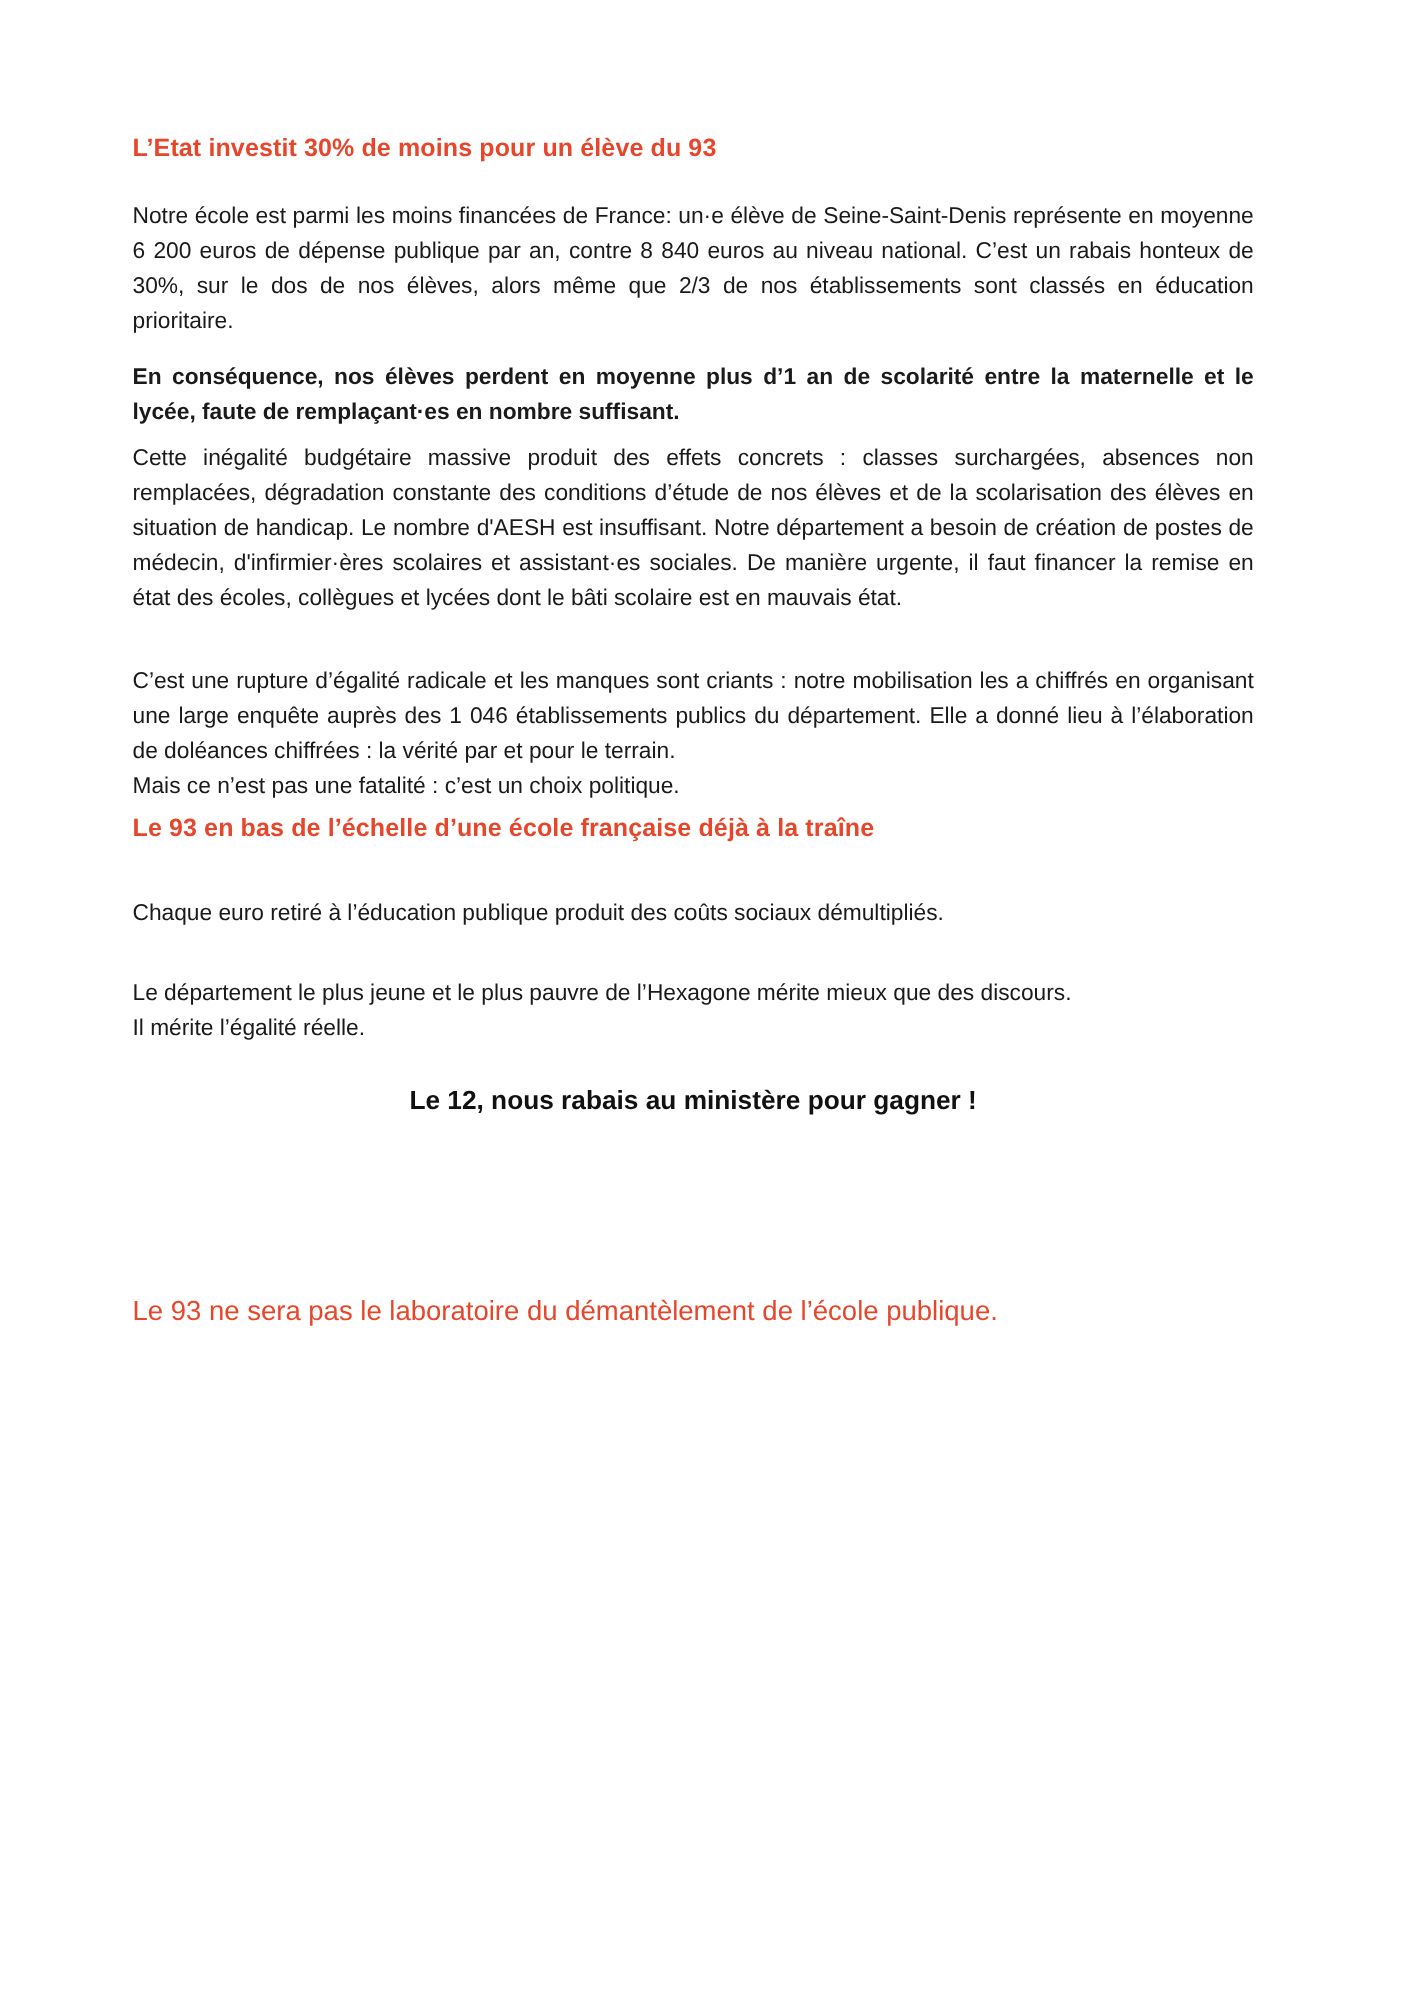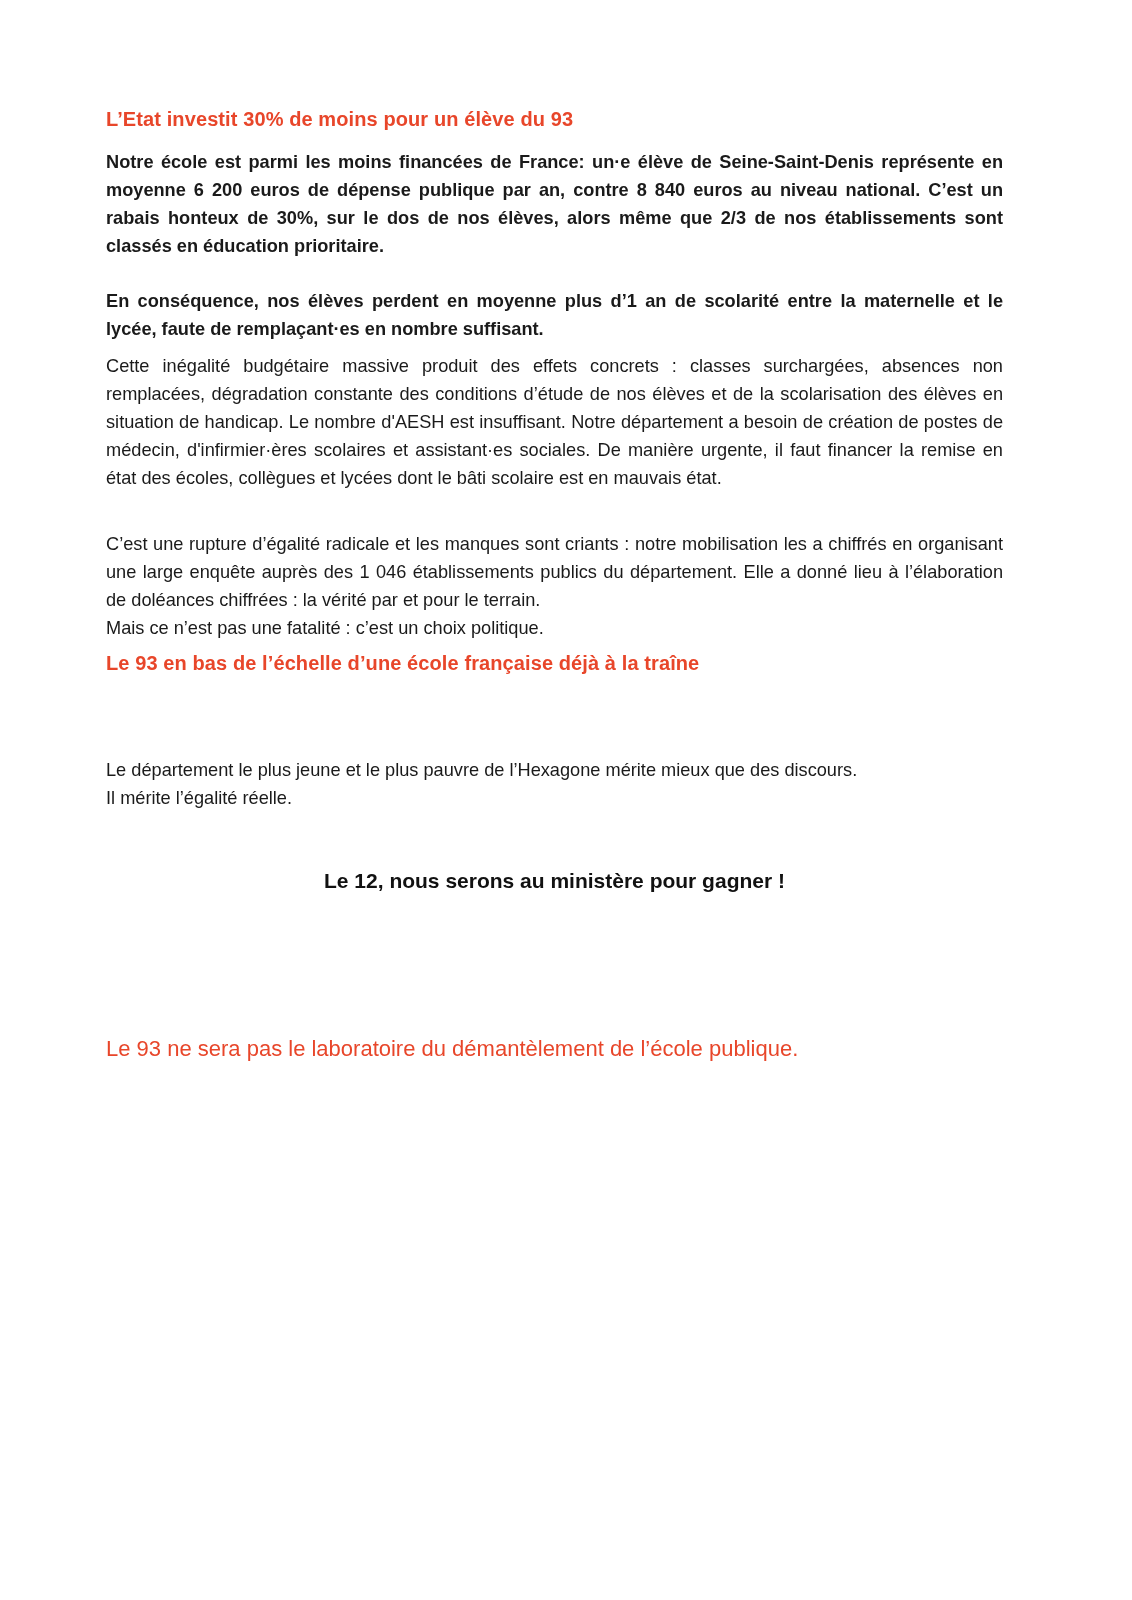--- a/index.html
+++ b/index.html
@@ -76,39 +76,40 @@
       margin: 0;
     }
   </style>
 </head>
 <body>
 
 <div class="page">
 
   <h2 class="heading" style="top:108px;">L’Etat investit 30% de moins pour un élève du 93</h2>
 
-  <p class="para" style="top:148px;font-weight:bold;">Notre école est parmi les moins financées de France: un·e élève de Seine-Saint-Denis représente en moyenne 6 200 euros de dépense publique par an, contre 8 840 euros au niveau national. C’est un rabais honteux de 30%, sur le dos de nos élèves, alors même que 2/3 de nos établissements sont classés en éducation prioritaire.</p>
+  <p class="para" style="top:158px;">Notre école est parmi les moins financées de France: un·e élève de Seine-Saint-Denis représente en moyenne 6 200 euros de dépense publique par an, contre 8 840 euros au niveau national. C’est un rabais honteux de 30%, sur le dos de nos élèves, alors même que 2/3 de nos établissements sont classés en éducation prioritaire.</p>
 
   <p class="para bold" style="top:287px;">En conséquence, nos élèves perdent en moyenne plus d’1 an de scolarité entre la maternelle et le lycée, faute de remplaçant·es en nombre suffisant.</p>
 
   <p class="para" style="top:352px;">Cette inégalité budgétaire massive produit des effets concrets : classes surchargées, absences non remplacées, dégradation constante des conditions d’étude de nos élèves et de la scolarisation des élèves en situation de handicap. Le nombre d'AESH est insuffisant. Notre département a besoin de création de postes de médecin, d'infirmier·ères scolaires et assistant·es sociales. De manière urgente, il faut financer la remise en état des écoles, collègues et lycées dont le bâti scolaire est en mauvais état.</p>
 
   <p class="para" style="top:530px;">C’est une rupture d’égalité radicale et les manques sont criants : notre mobilisation les a chiffrés en organisant une large enquête auprès des 1 046  établissements publics du département. Elle a donné lieu à l’élaboration de doléances chiffrées : la vérité par et pour le terrain.</p>
 
   <p class="para left" style="top:614px;">Mais ce n’est pas une fatalité : c’est un choix politique.</p>
 
   <h2 class="heading" style="top:652px;">Le 93 en bas de l’échelle d’une école française déjà à la traîne</h2>
 
   <p class="para left" style="top:716px;">
+    <span class="line">Chaque euro retiré à l’éducation publique produit des coûts sociaux démultipliés.</span>
   </p>
 
-  <p class="para left" style="top:756px;">
+  <p class="para left" style="top:780px;">
     <span class="line">Le département le plus jeune et le plus pauvre de l’Hexagone mérite mieux que des discours.</span>
     <span class="line">Il mérite l’égalité réelle.</span>
   </p>
 
   <div class="center-block" style="top:864px;">
-    <span class="center-line bold">Le 12, nous serons au ministère pour gagner !</span>
+    <span class="center-line bold">Le 12, nous rabais au ministère pour gagner !</span>
   </div>
 
   <p class="closing">Le 93 ne sera pas le laboratoire du démantèlement de l’école publique.</p>
 
 </div>
 
 </body></html>

